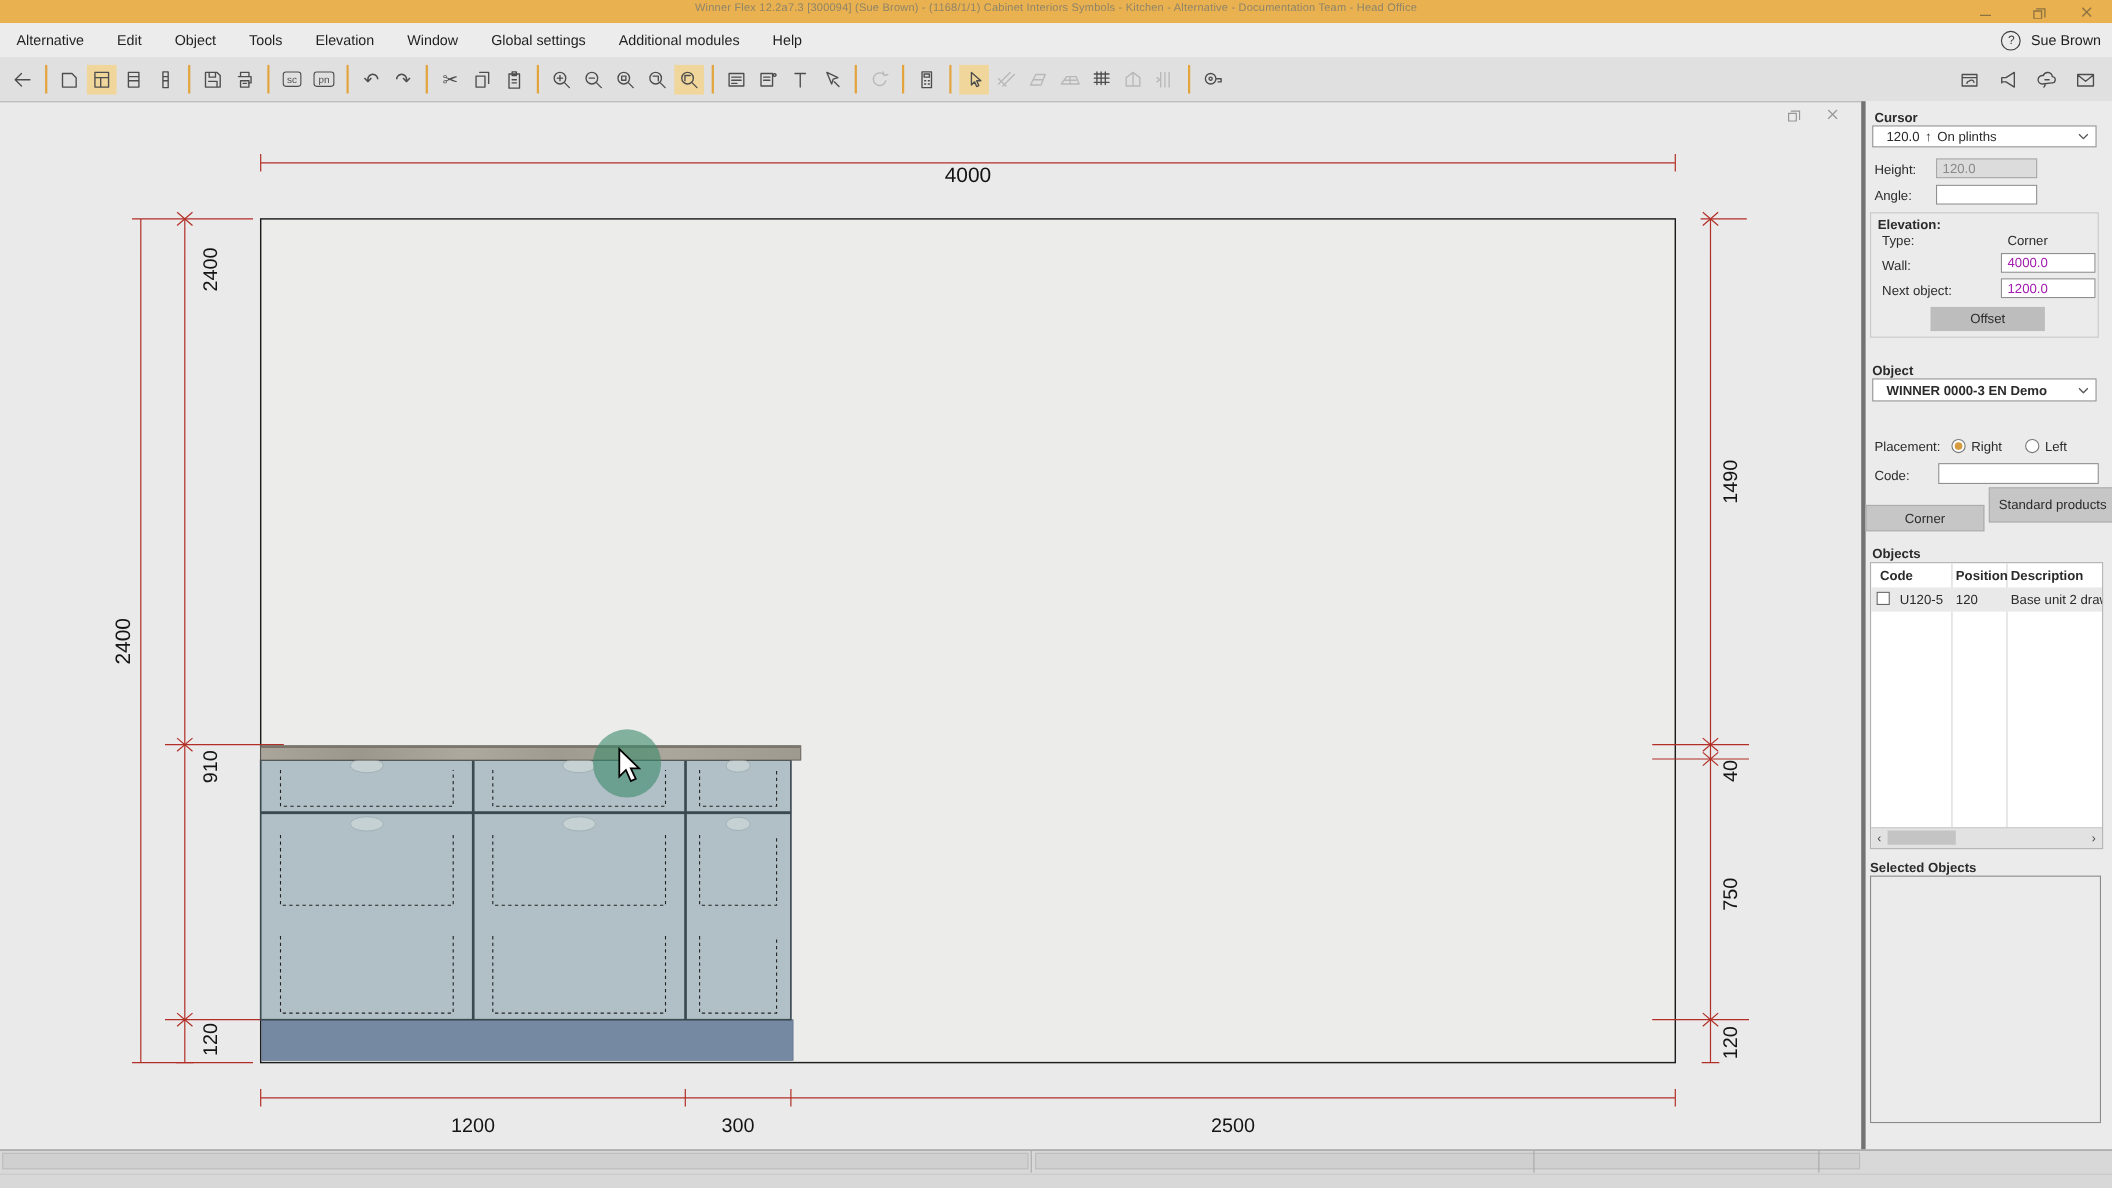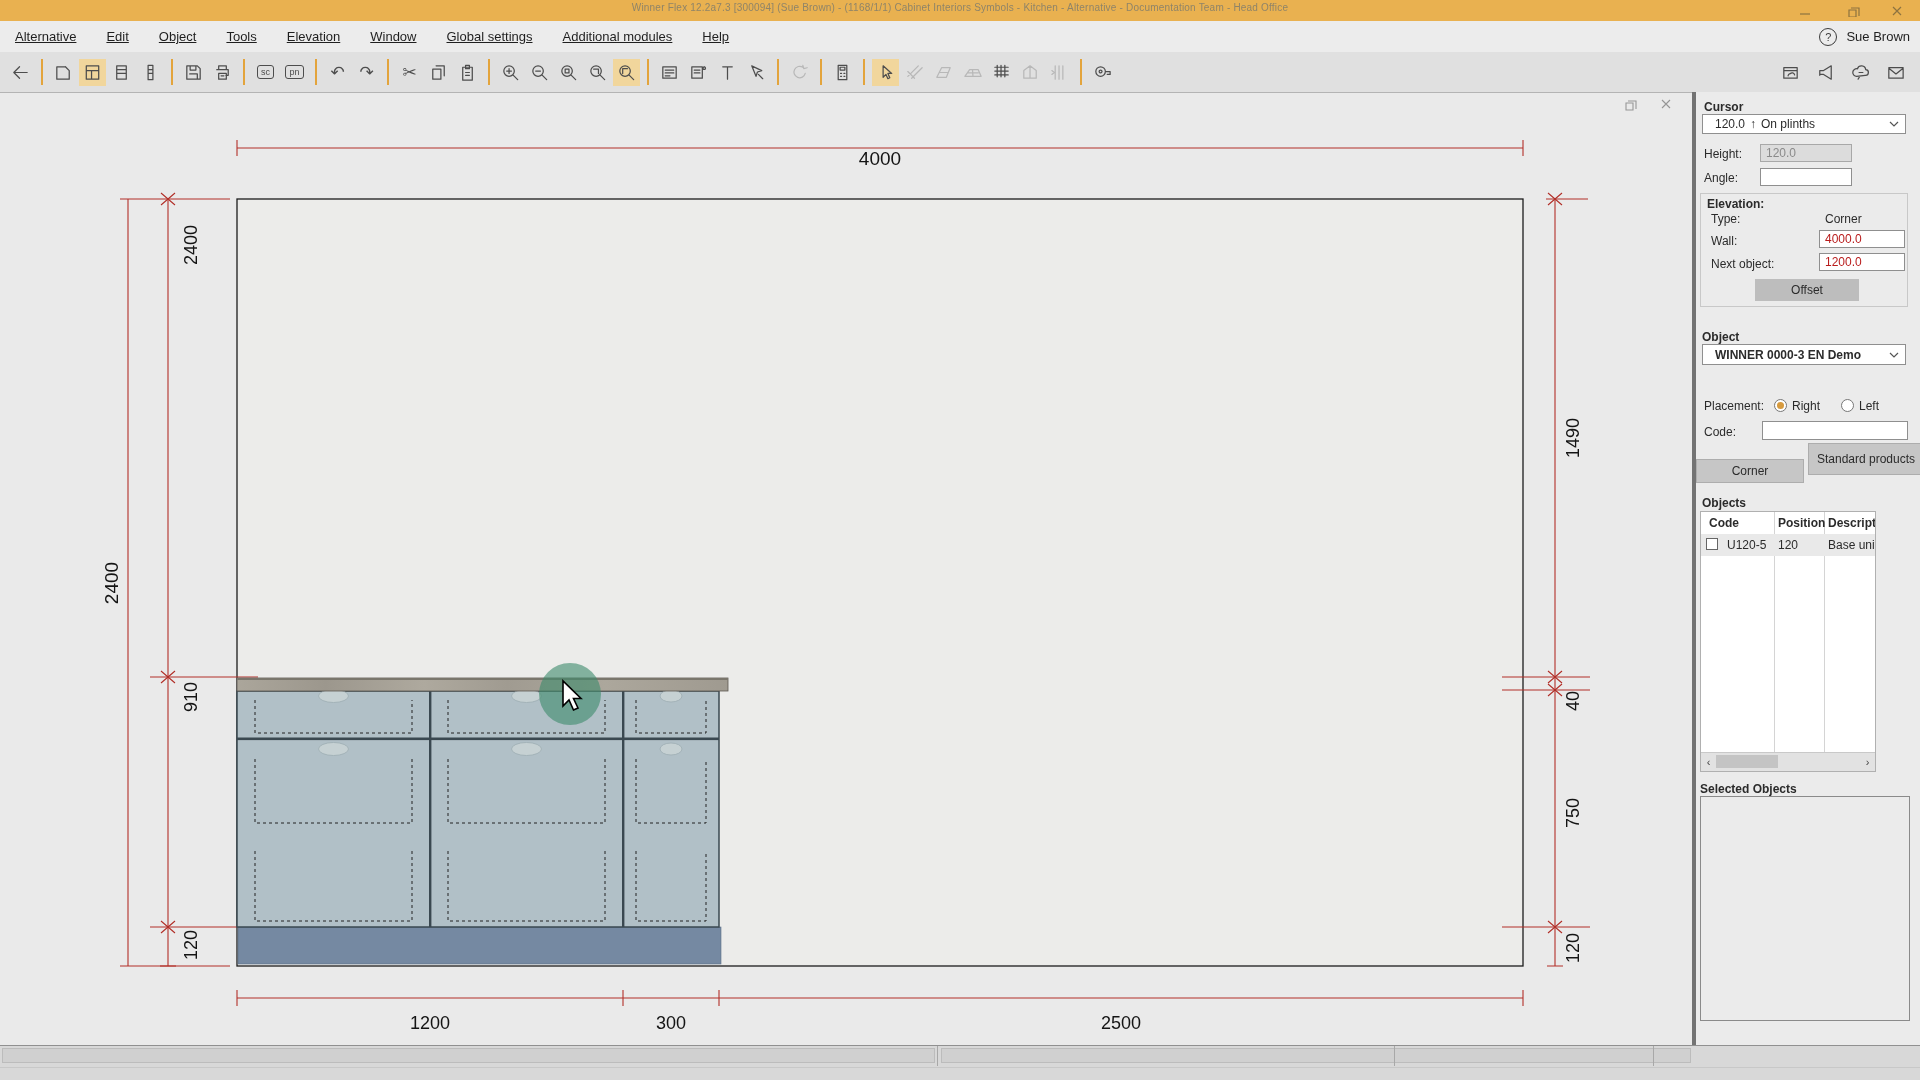--- a/index.html
+++ b/index.html
@@ -43,37 +43,37 @@
   #view-restore{right:52px}#view-close{right:16px}
   #elevation{position:absolute;left:0;top:0;}
   .dim{font-family:"Liberation Sans",sans-serif;font-size:18px;fill:#141414;}
   .dim-big{font-family:"Liberation Sans",sans-serif;font-size:19px;fill:#141414;}
   
   #panel{position:absolute;left:1692px;top:92px;width:228px;height:953px;background:#ebebeb;
        border-left:4px solid #737373;box-sizing:border-box;font-size:12px;color:#2b2b2b;}
   .plabel{position:absolute;white-space:nowrap;}
   .bold{font-weight:bold;}
   .pinput{position:absolute;border:1px solid #8f8f8f;background:#fff;font-size:12px;
-       font-family:"Liberation Sans",sans-serif;color:#b91c1c;padding:0 5px;box-sizing:border-box;}
+       font-family:"Liberation Sans",sans-serif;color:#a21caf;padding:0 5px;box-sizing:border-box;}
   .pinput.disabled{background:#dcdcdc;color:#8a8a8a;border-color:#a8a8a8;}
   .dropdown{position:absolute;background:#fff;border:1px solid #8f8f8f;display:flex;
        align-items:center;box-sizing:border-box;padding:0 22px 0 12px;cursor:default;}
   .dropdown .chev{position:absolute;right:6px;top:50%;margin-top:-3px;width:10px;height:6px;}
   .dropdown .chev svg{display:block}
   .pbtn{position:absolute;background:#c6c6c6;border:1px solid #adadad;font-size:12px;
        font-family:"Liberation Sans",sans-serif;color:#2b2b2b;display:flex;
        align-items:center;justify-content:center;box-sizing:border-box;}
   #groupbox{position:absolute;left:4px;top:101px;width:208px;height:114px;
        border:1px solid #c8c8c8;box-sizing:border-box;}
   .radio{position:absolute;width:13px;height:13px;border:1px solid #777;border-radius:50%;
        background:#fff;box-sizing:border-box;}
   .radio.on::after{content:"";position:absolute;left:2px;top:2px;width:7px;height:7px;
        border-radius:50%;background:#d79b3f;}
   
-  #obj-table{position:absolute;left:4px;top:419px;width:176px;height:261px;background:#fff;
+  #obj-table{position:absolute;left:4px;top:419px;width:212px;height:261px;background:#fff;
        border:1px solid #b0b0b0;box-sizing:border-box;overflow:hidden;}
   #obj-table .colline{position:absolute;top:0;bottom:18px;width:1px;background:#d4d4d4;}
   #obj-head{position:absolute;left:0;top:0;right:0;height:22px;font-weight:bold;}
   #obj-head span{position:absolute;top:4px;}
   #obj-rows{position:absolute;left:0;top:22px;right:0;bottom:18px;}
   .obj-row{position:absolute;left:0;right:0;height:22px;background:#e9e9e9;}
   .obj-row span{position:absolute;top:4px;white-space:nowrap;}
   .obj-row .cb{position:absolute;left:5px;top:4px;width:12px;height:12px;background:#fff;
        border:1px solid #666;box-sizing:border-box;}
   #obj-scroll{position:absolute;left:0;right:0;bottom:0;height:18px;background:#e2e2e2;
@@ -109,21 +109,21 @@
         </svg>
     </div>
     <div class="wctl" id="win-close">
       <svg width="12" height="12">
           <path d="M2 2l8 8M10 2l-8 8" stroke="currentColor" stroke-width="1.2" fill="none"></path>
         </svg>
     </div>
   </div>
 
   <div id="menubar">
-    <div id="menu-items" style="display:flex;text-decoration:underline;">
+    <div id="menu-items" style="display:flex;">
         <div class="mitem">Alternative</div>
         <div class="mitem">Edit</div>
         <div class="mitem">Object</div>
         <div class="mitem">Tools</div>
         <div class="mitem">Elevation</div>
         <div class="mitem">Window</div>
         <div class="mitem">Global settings</div>
         <div class="mitem">Additional modules</div>
         <div class="mitem">Help</div>
       </div>

